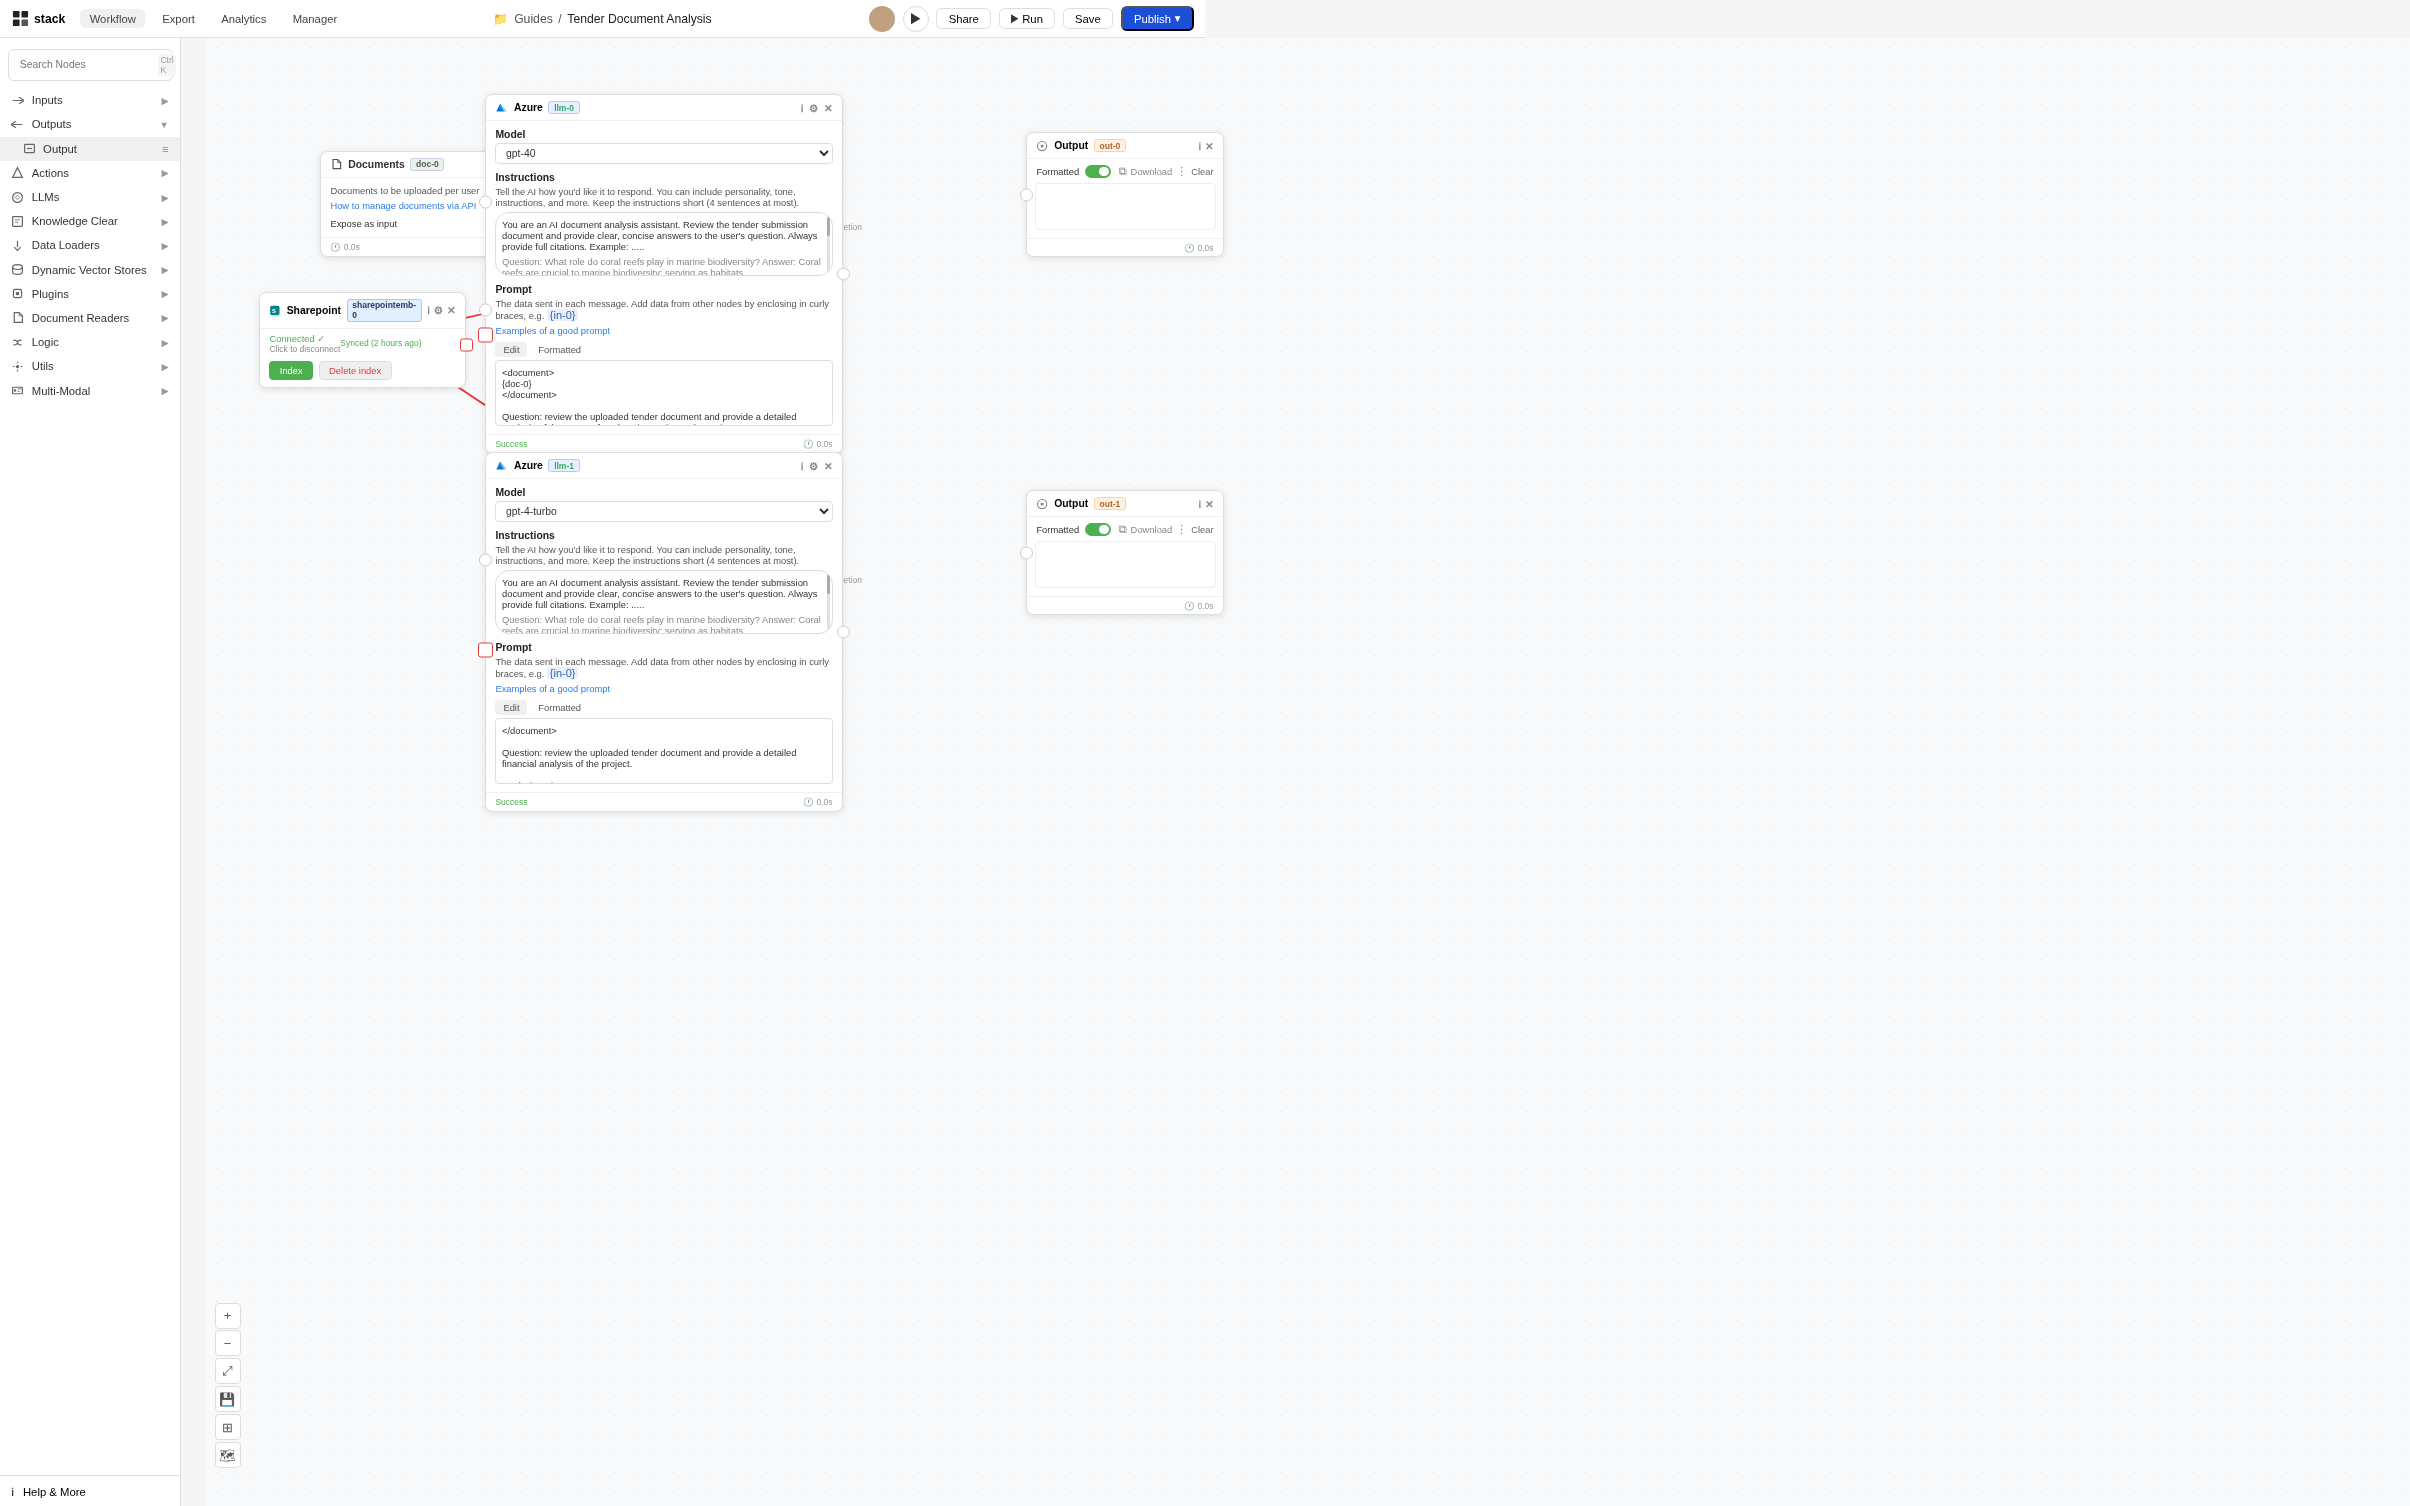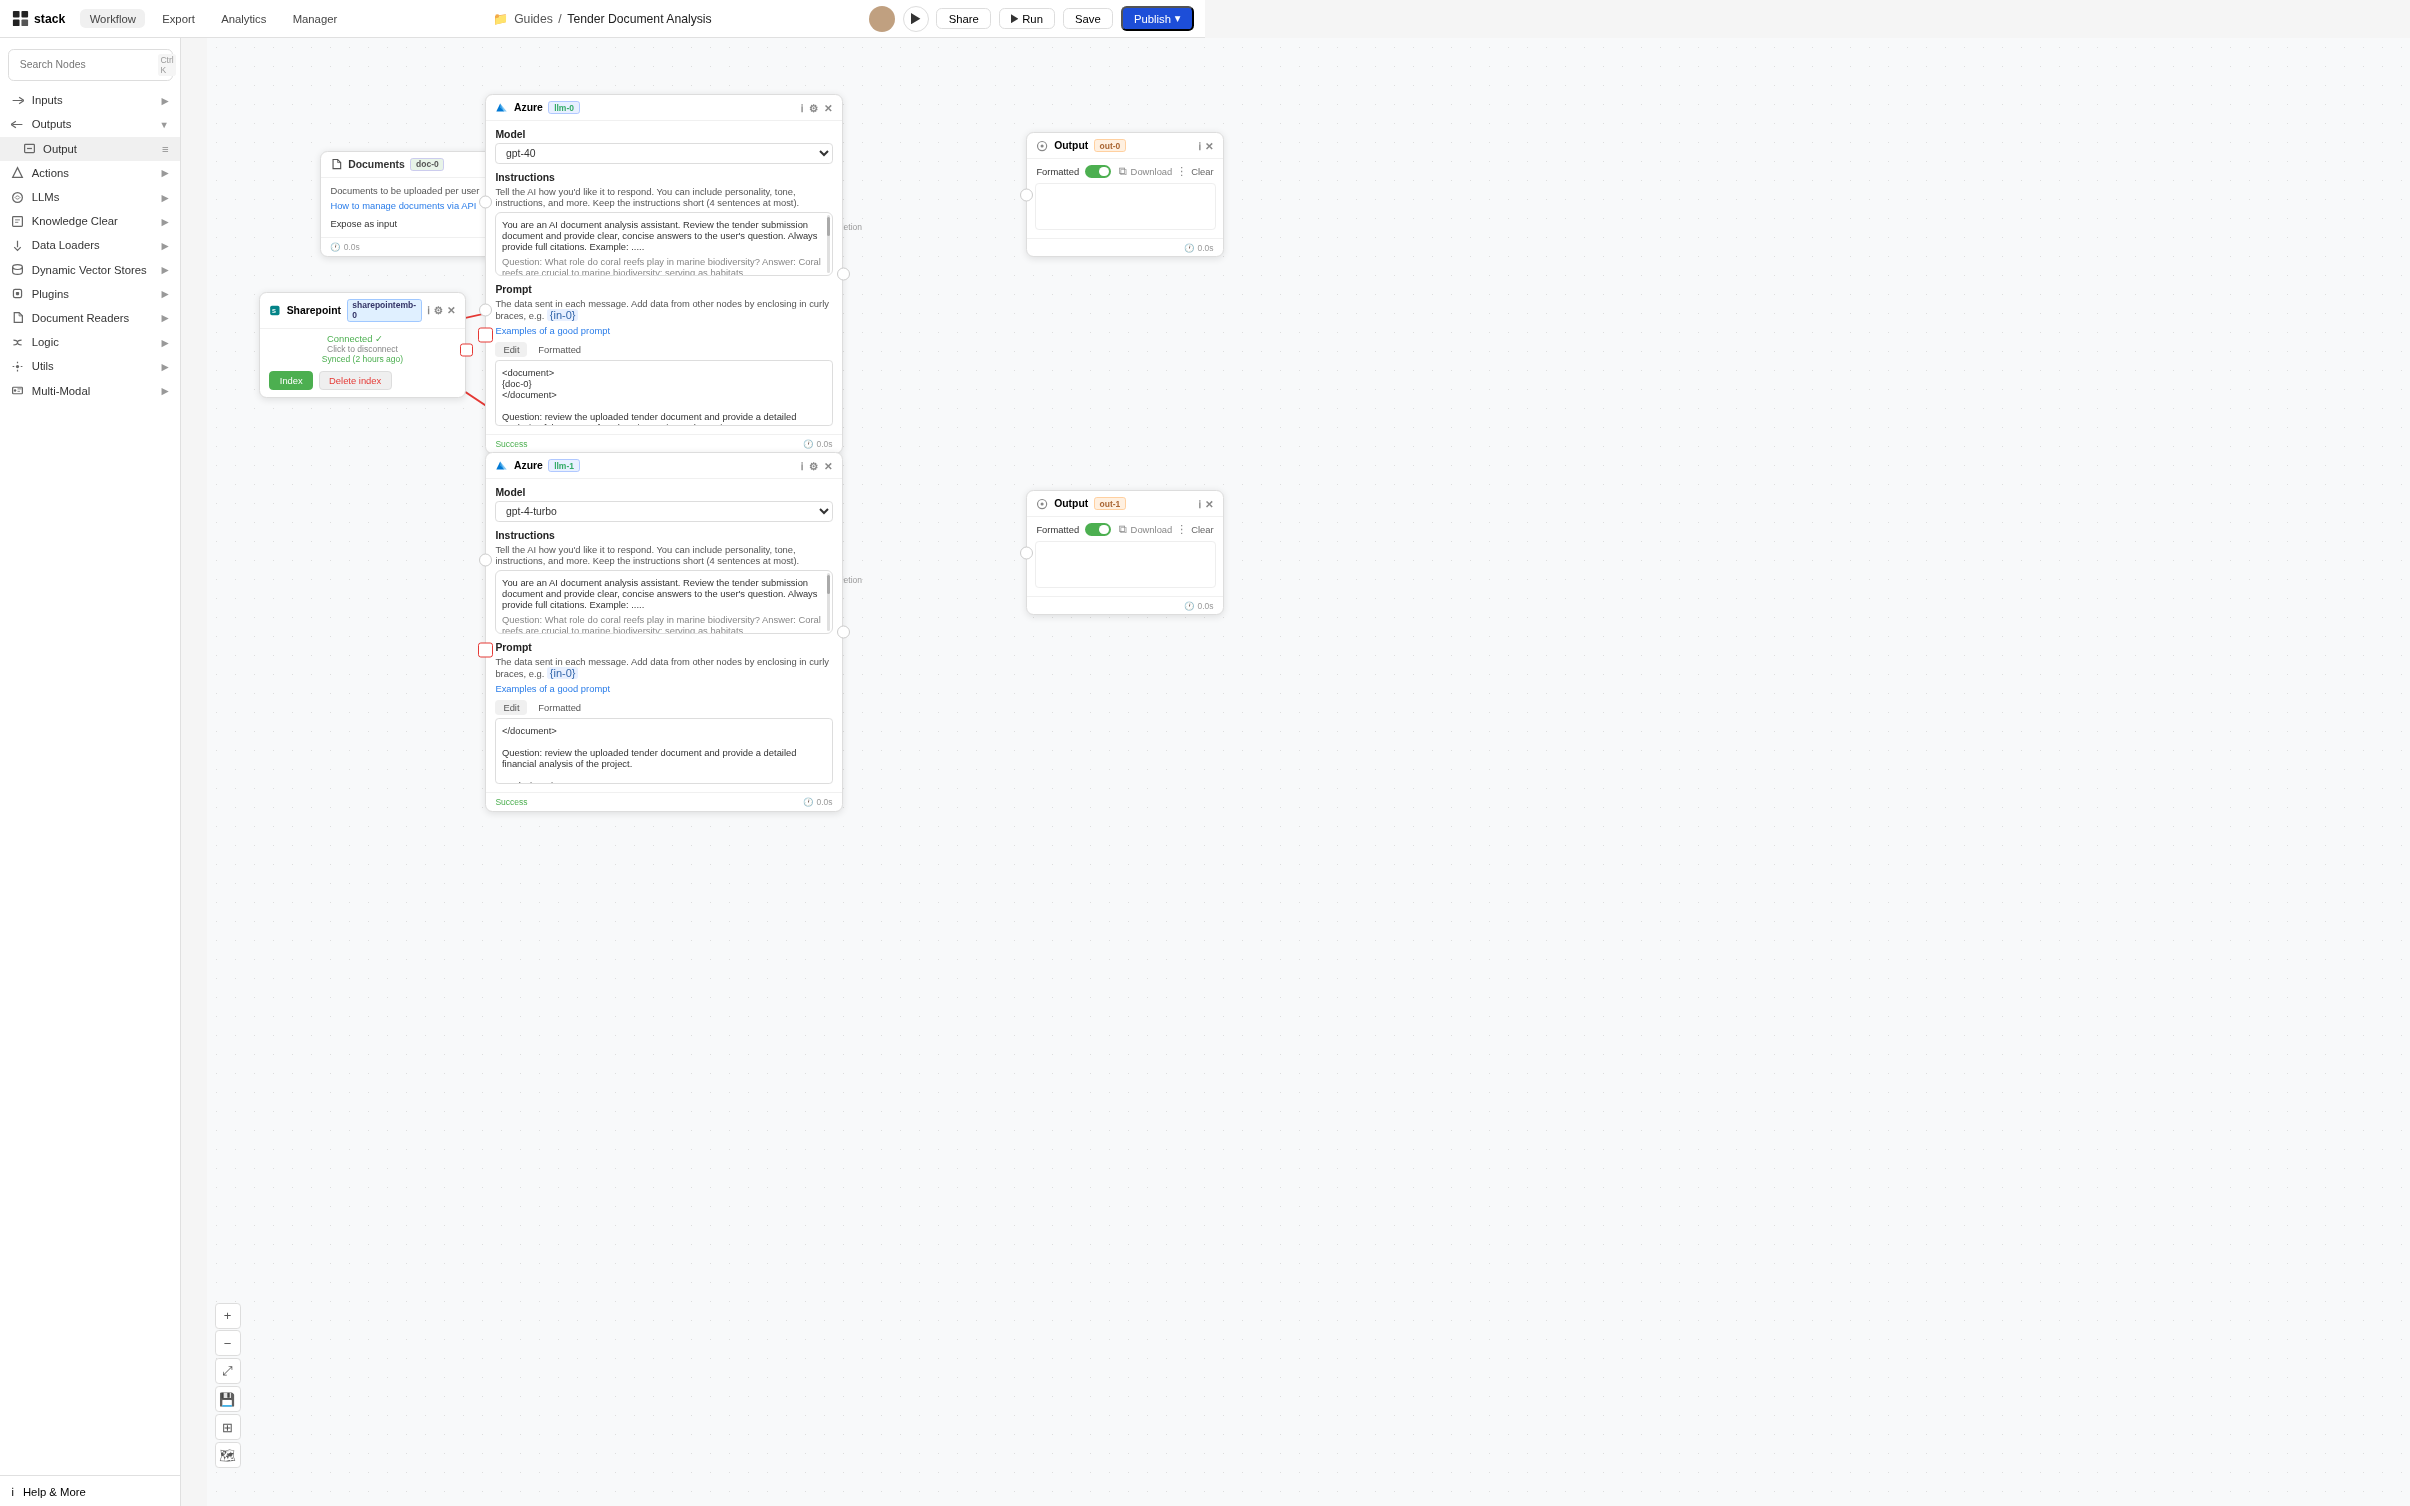--- a/index.html
+++ b/index.html
@@ -66,42 +66,42 @@
     .doc-node { left: 113px; top: 113px; width: 202px; }
     .doc-node .node-header { color: #333; }
     .doc-link { color: #2b7de9; font-size: 9.4px; cursor: pointer; }
     .toggle-row { display: flex; align-items: center; justify-content: space-between; margin-top: 5.6px; }
     .toggle { width: 26px; height: 13px; background: #4caf50; border-radius: 6.6px; position: relative; cursor: pointer; }
     .toggle-thumb { width: 9.4px; height: 9.4px; background: #fff; border-radius: 50%; position: absolute; top: 1.9px; right: 1.9px; }
     .node-footer { padding: 3.8px 9.4px; font-size: 8.5px; color: #999; border-top: 0.9px solid #f0f0f0; display: flex; align-items: center; gap: 2.8px; }
 
     
     .sp-node { left: 52px; top: 254px; width: 207px; }
-    .sp-status { display: flex; align-items: center; justify-content: flex-start; padding: 3.8px 9.4px; font-size: 9.4px; flex-direction: column; }
+    .sp-status { display: flex; align-items: center; justify-content: flex-start; padding: 3.8px 9.4px; font-size: 9.4px; }
     .sp-connected { color: #4caf50; font-weight: 500; font-size: 9.4px; }
     .sp-sync { color: #4caf50; font-size: 8.5px; }
     .sp-buttons { display: flex; gap: 5.6px; padding: 3.8px 9.4px 7.5px; }
     .sp-btn { padding: 2.8px 9.4px; border-radius: 3.8px; font-size: 9.4px; cursor: pointer; border: 0.9px solid #ddd; }
     .sp-btn.primary { background: #4caf50; color: #fff; border-color: #4caf50; }
     .sp-btn.danger { color: #e53935; }
 
     
     .azure-node { width: 358px; background: #fff; border: 0.9px solid #ddd; border-radius: 7.5px; box-shadow: 0 1.9px 7.5px rgba(0,0,0,0.1); }
     .azure-node-0 { position: absolute; left: 278px; top: 56px; }
     .azure-node-1 { position: absolute; left: 278px; top: 414px; }
 
     .azure-header { display: flex; align-items: center; padding: 5.6px 9.4px; gap: 5.6px; border-bottom: 0.9px solid #f0f0f0; font-size: 10.4px; font-weight: 600; }
     .azure-badge { font-size: 8.5px; padding: 0.9px 4.7px; border-radius: 2.8px; background: #e8f0ff; color: #3a6; border: 0.9px solid #b0c8ff; }
     .azure-header-actions { margin-left: auto; display: flex; gap: 5.6px; align-items: center; color: #888; cursor: pointer; }
 
     .section-label { font-size: 10.4px; font-weight: 600; color: #222; margin-bottom: 3.8px; }
     .section-text { font-size: 9.4px; color: #555; margin-bottom: 3.8px; }
     .model-select { width: 100%; border: 0.9px solid #ddd; border-radius: 3.8px; padding: 2.8px 5.6px; font-size: 10.4px; color: #333; background: #fff; cursor: pointer; }
 
-    .instructions-box { border: 0.9px solid #ddd; border-radius: 6px; padding: 5.6px; font-size: 9.4px; color: #333; height: 64px; overflow: hidden; margin-top: 3.8px; position: relative; }
+    .instructions-box { border: 0.9px solid #ddd; border-radius: 14px; padding: 5.6px; font-size: 9.4px; color: #333; height: 64px; overflow: hidden; margin-top: 3.8px; position: relative; }
     .instructions-scroll { position: absolute; right: 1.9px; top: 1.9px; bottom: 1.9px; width: 2.8px; background: #e0e0e0; border-radius: 1.9px; }
     .instructions-thumb { width: 2.8px; height: 19px; background: #aaa; border-radius: 1.9px; position: absolute; top: 1.9px; }
 
     .prompt-tabs { display: flex; gap: 3.8px; margin: 5.6px 0 3.8px; }
     .prompt-tab { padding: 1.9px 7.5px; border-radius: 3.8px; font-size: 9.4px; cursor: pointer; color: #555; }
     .prompt-tab.active { background: #f0f0f0; font-weight: 500; padding-left: 8px; }
     .prompt-box { border: 0.9px solid #ddd; border-radius: 3.8px; padding: 5.6px; font-size: 9.4px; color: #333; height: 66px; overflow: hidden; }
     .tag { display: inline-block; background: #e8f4e8; color: #2b7; border-radius: 2.8px; padding: 0 2.8px; font-size: 11px; }
     .tag.blue { background: #e8f0ff; color: #36a; }
 

